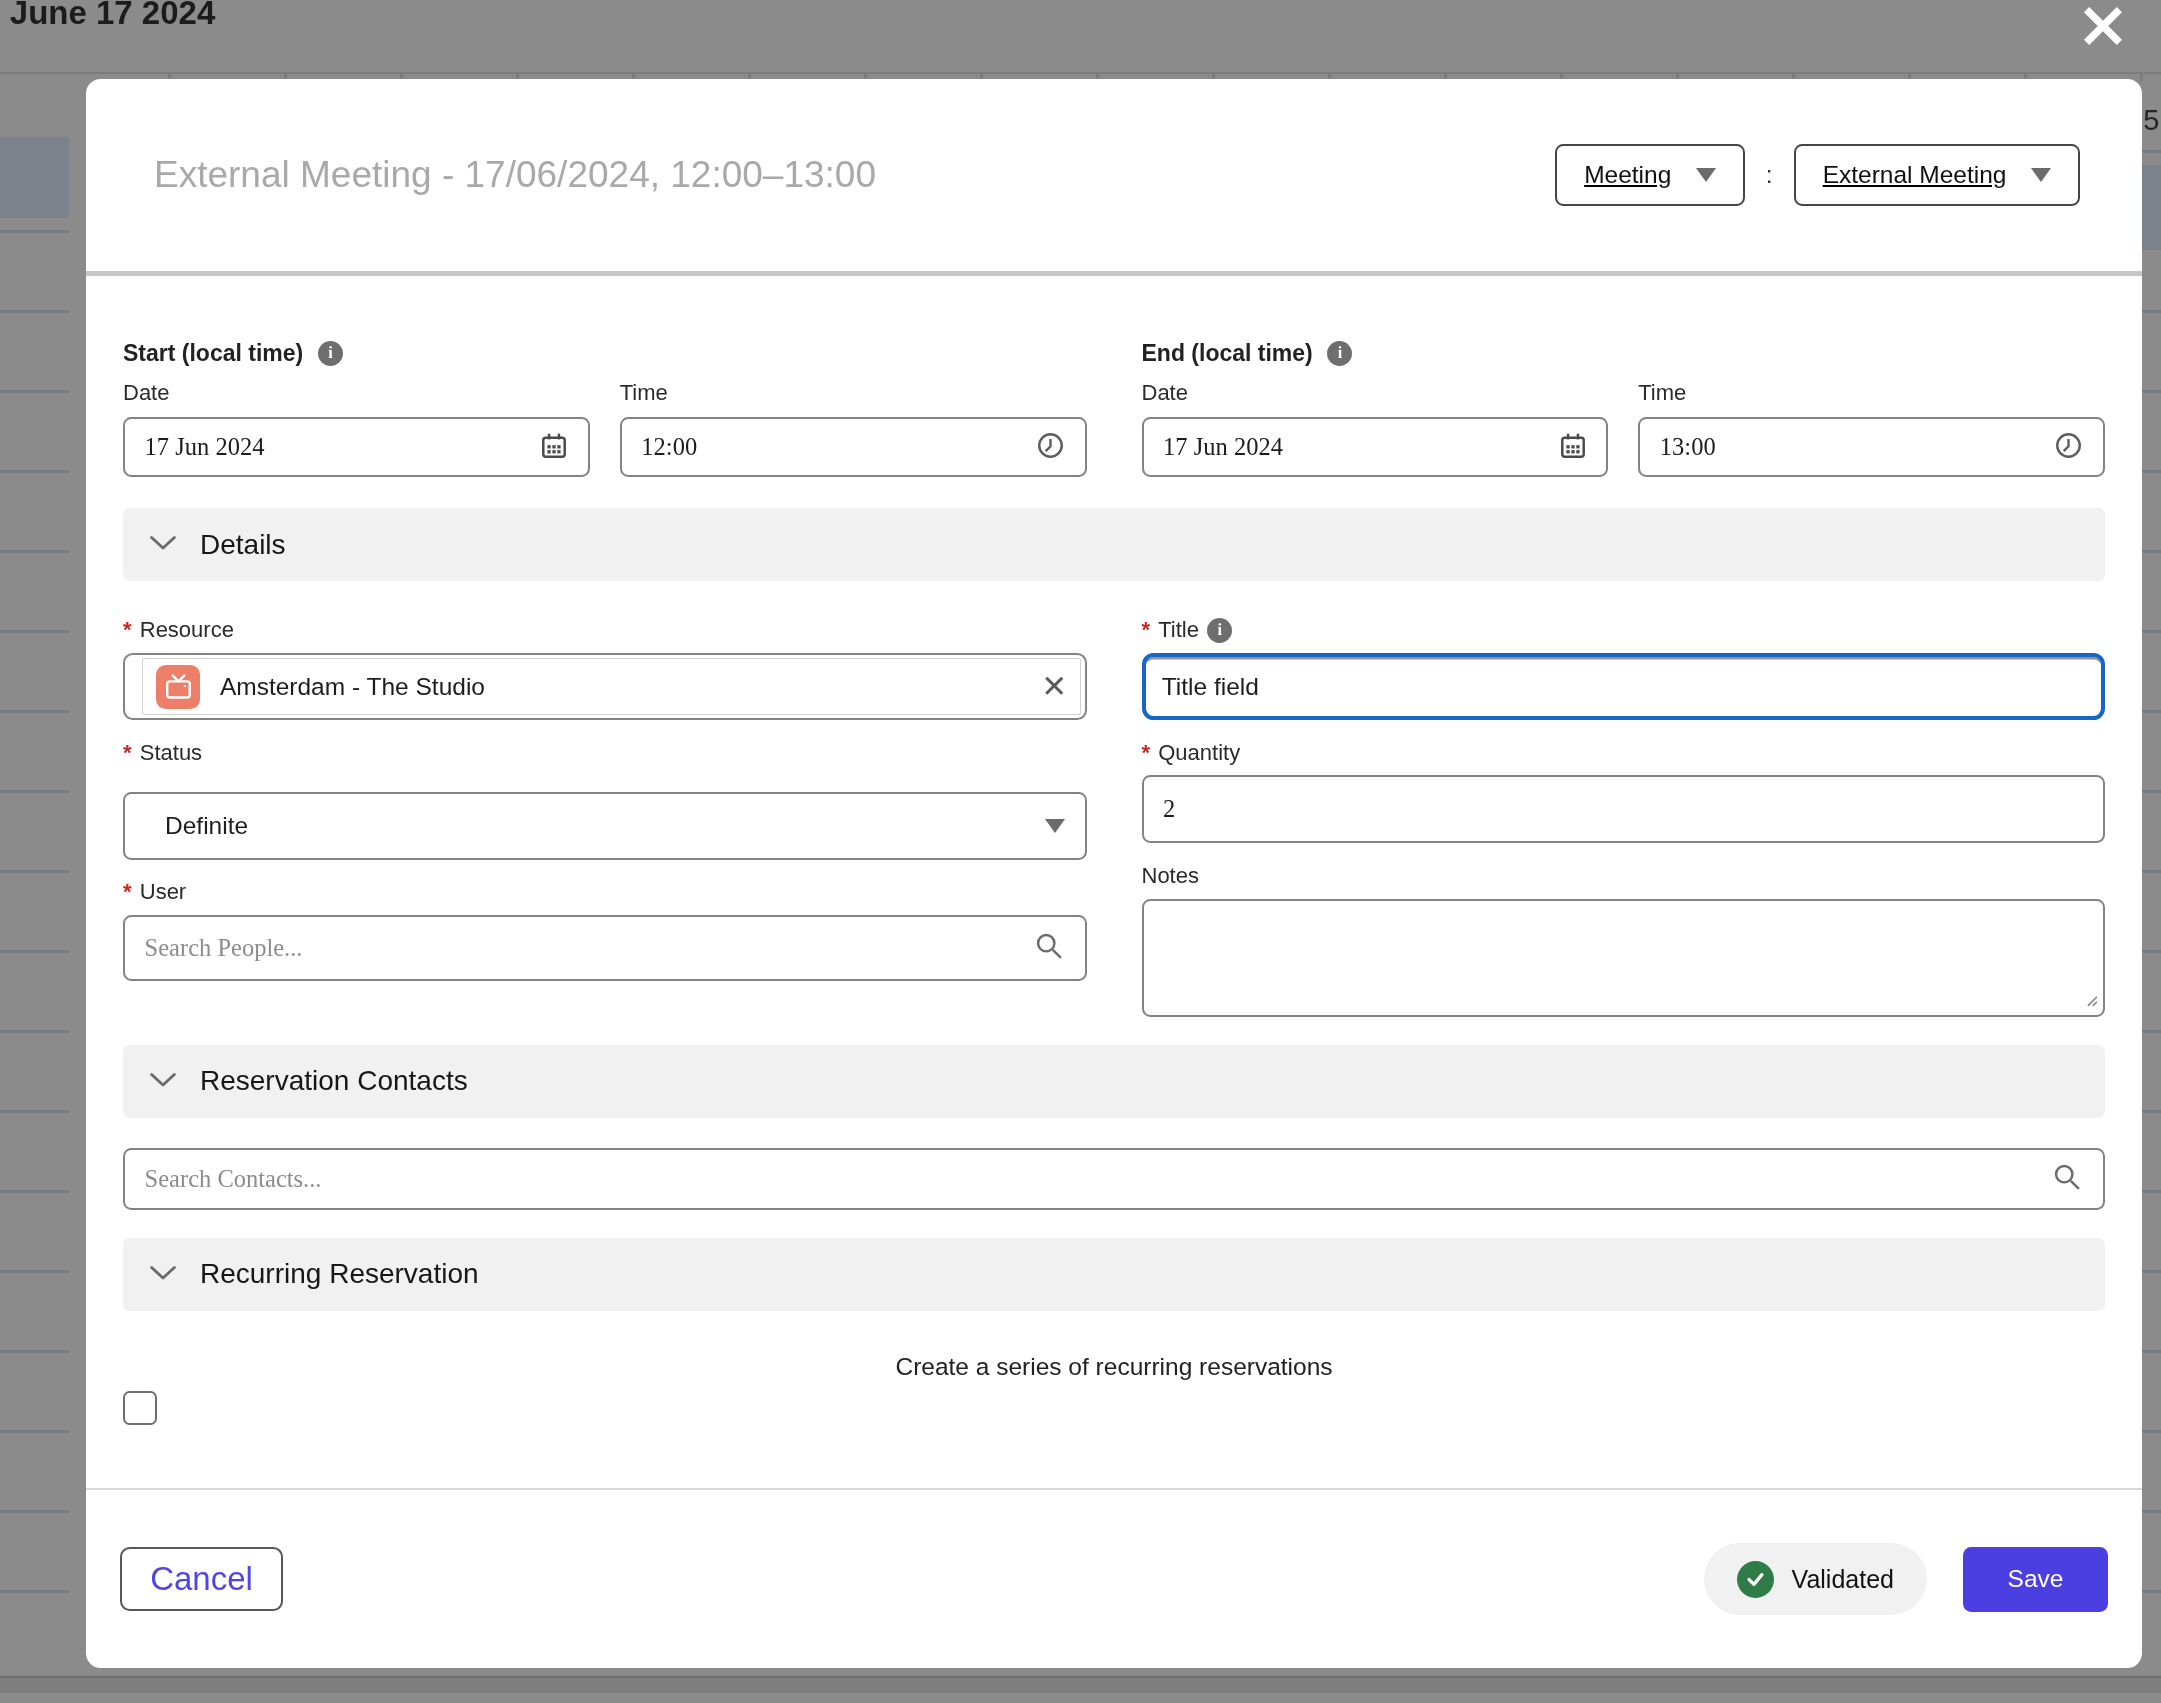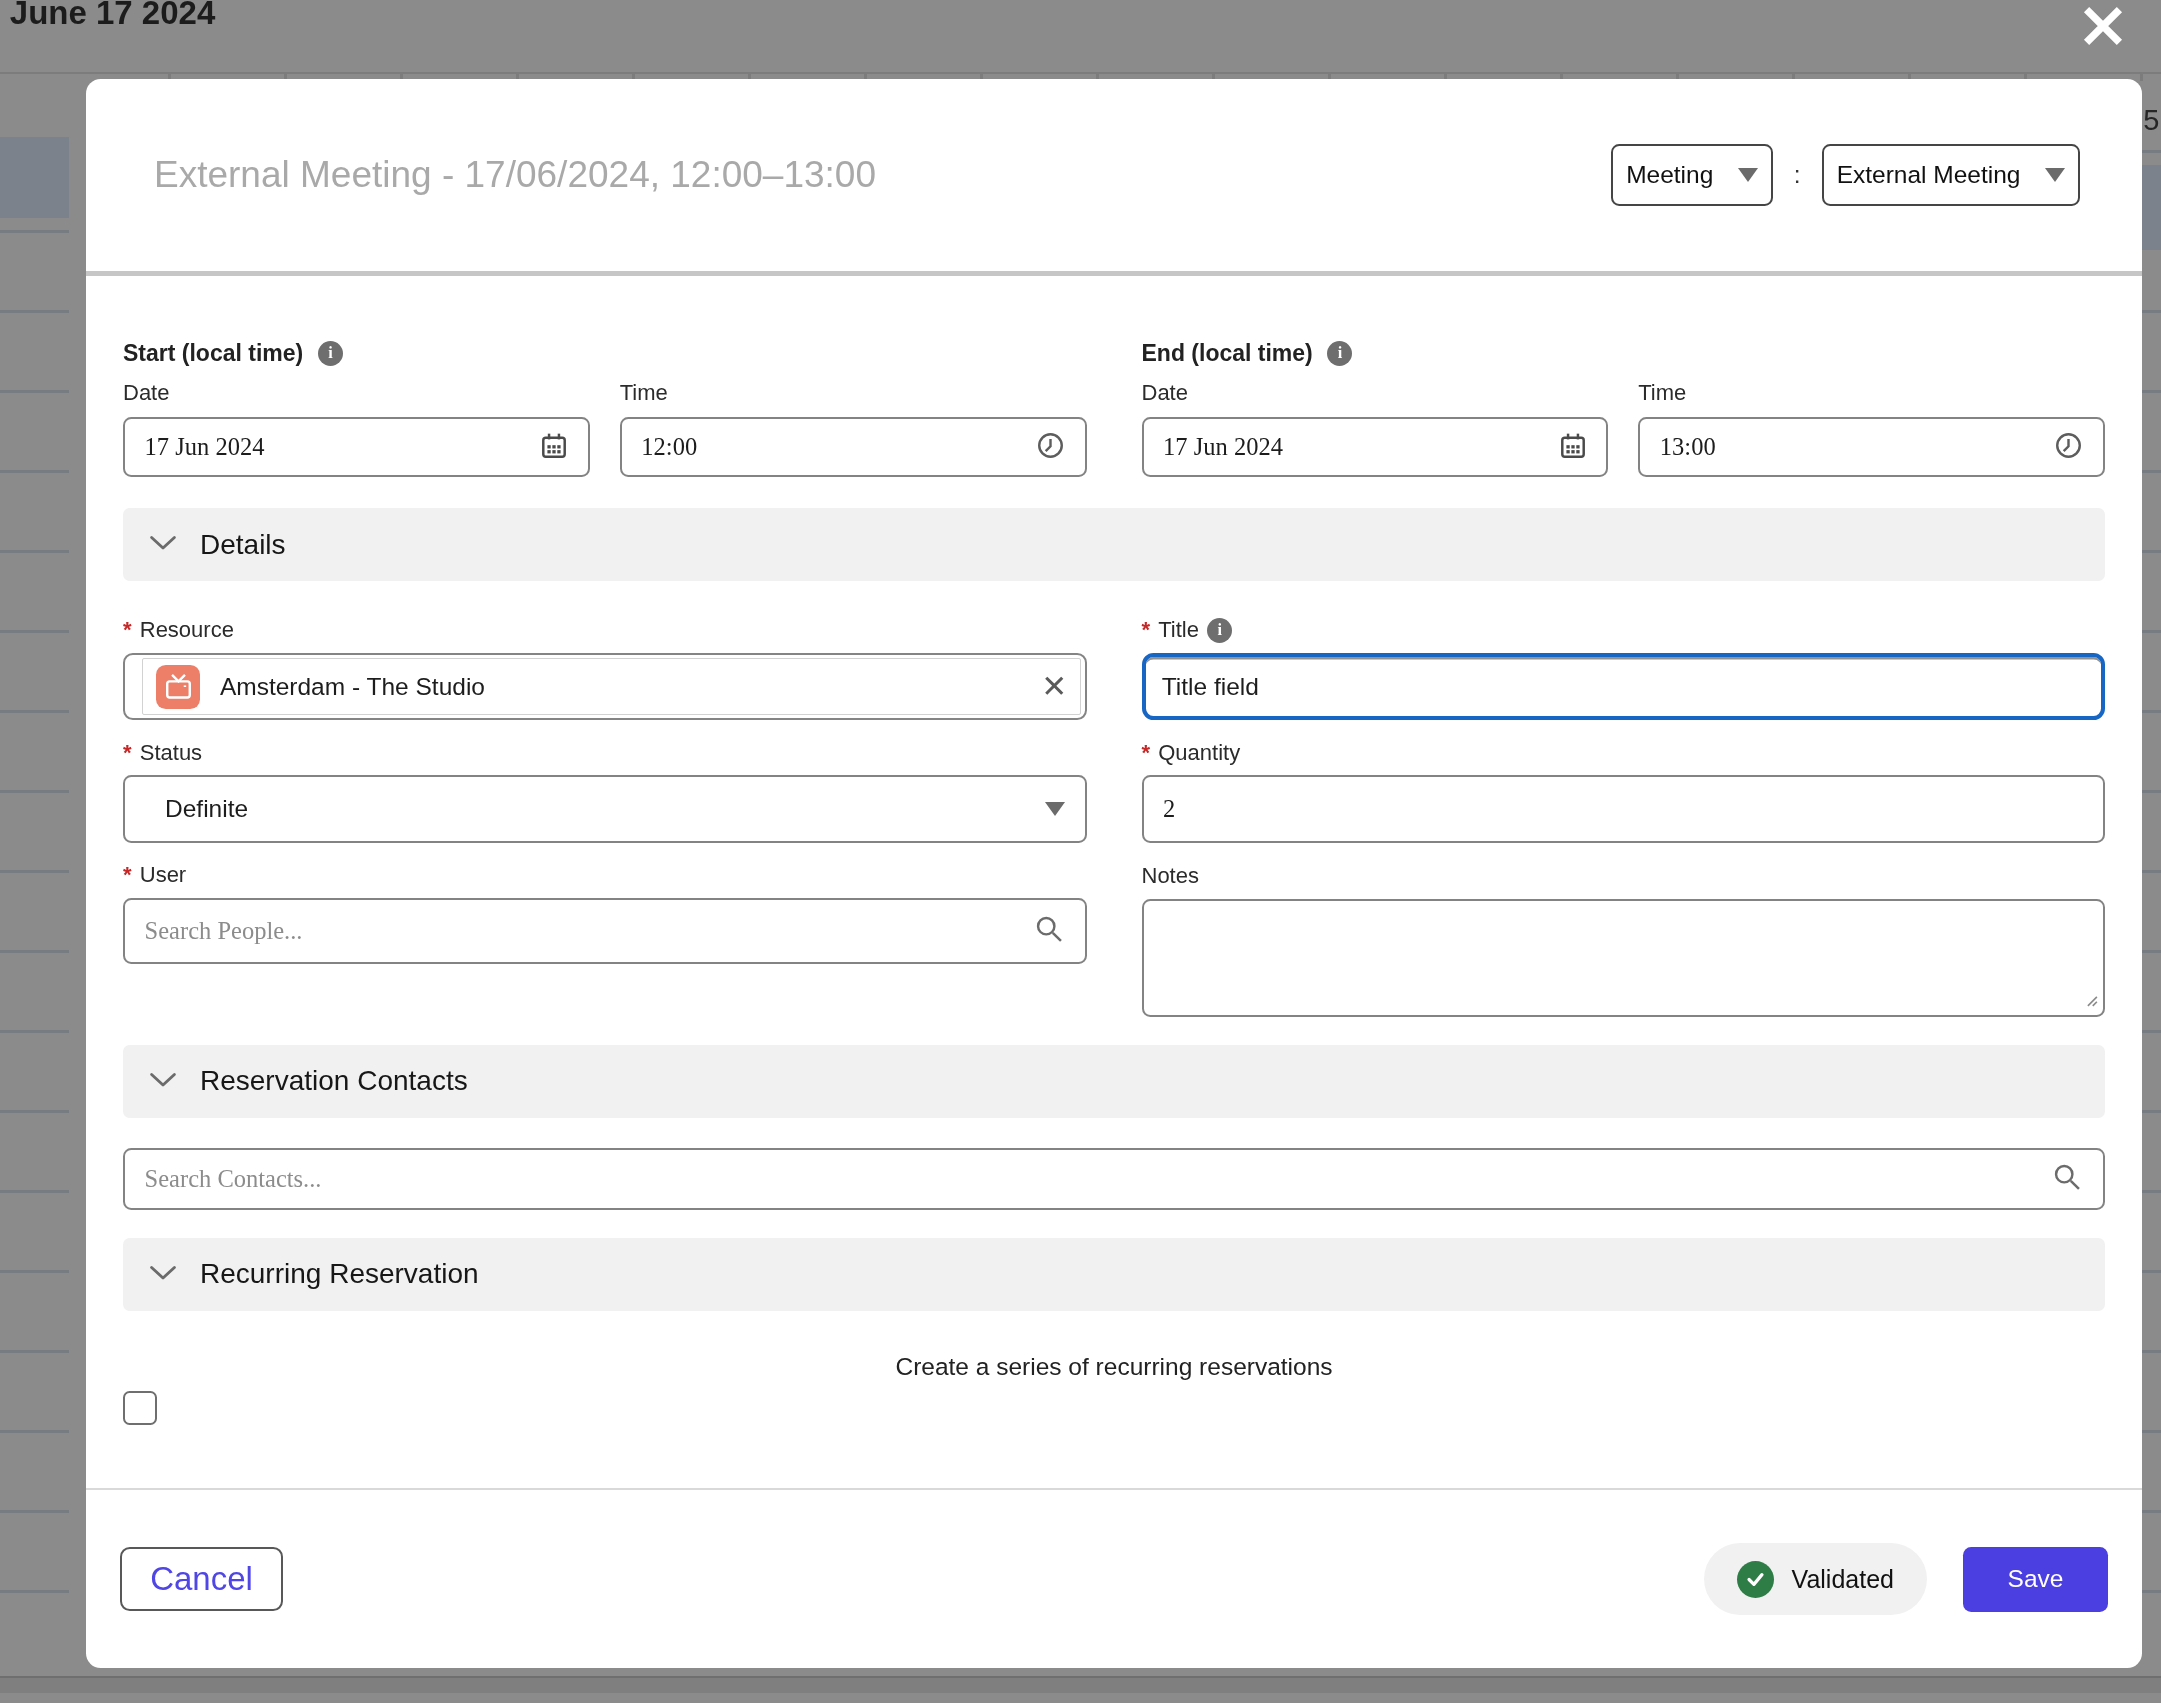--- a/index.html
+++ b/index.html
@@ -24,22 +24,22 @@
   .close-btn { position:absolute; top:1.6px; left:2077px; width:52px; height:52px; display:flex;
       align-items:center; justify-content:center; cursor:pointer; background:transparent; border:none; }
 
   
   .modal { position:absolute; left:86px; top:79px; width:2056px; height:1589px; background:#ffffff;
       border-radius:14.7px; display:flex; flex-direction:column; overflow:hidden; }
 
   .m-header { height:192px; flex:0 0 auto; display:flex; align-items:center; padding:0 62px 0 68px; }
   .m-title { flex:1; font-size:37px; color:#a9a9a9; white-space:nowrap; overflow:hidden; }
   .type-group { display:flex; align-items:center; gap:21px; }
-  .select-box { display:flex; align-items:center; gap:24.5px; height:62px; padding:0 13px;
-      border:2.4px solid #454545; border-radius:8.2px; background:#fff; cursor:pointer; }
+  .select-box { display:flex; align-items:center; gap:24.5px; height:62px; padding:0 27px;
+      border:2.4px solid #454545; border-radius:8.2px; background:#fff; cursor:pointer;text-decoration:underline; }
   .select-box .sel-label { font-size:24.5px; color:#111; white-space:nowrap; }
   .caret { width:0; height:0; border-left:10.6px solid transparent; border-right:10.6px solid transparent;
       border-top:14px solid #6b6b6b; }
   .colon { font-size:24.5px; color:#333; }
 
   .m-divider { height:4.9px; background:#c6c6c6; flex:0 0 auto; }
   .m-body { flex:1 1 auto; padding:0 37px; overflow:hidden; }
 
   
   .grp-label { display:flex; align-items:center; gap:14.7px; }
@@ -71,21 +71,21 @@
   .mt22 { margin-top:19.6px; }
 
   .resource-box { margin-top:9.8px; height:67px; border:2.4px solid #848484; border-radius:9.8px; padding:3.3px; cursor:pointer; }
   .resource-inner { height:100%; border:1.6px solid #d2d2d2; border-radius:2px; display:flex;
       align-items:center; gap:19.6px; padding:0 13px;margin-left:14px; }
   .tv-icon { width:44px; height:44px; border-radius:9.8px; background:#ed7e68; display:flex;
       align-items:center; justify-content:center; flex:0 0 auto; }
   .res-value { flex:1; font-size:24.5px; color:#1d1d1d; }
   .clear-x { font-size:31px; color:#5a5a5a; line-height:1; cursor:pointer; font-weight:300; }
 
-  .status-box { margin-top:9px; height:68px; cursor:pointer;padding-left:40px; }
+  .status-box { margin-top:26px; height:68px; cursor:pointer;padding-left:40px; }
   .status-box .val { flex:1; font-size:24.5px; color:#1d1d1d; }
 
   .title-box { margin-top:9.8px; height:67px; border:4.1px solid #1866c4; border-radius:11.4px;
       display:flex; align-items:center; padding:0 16.3px; box-shadow:inset 0 3.3px 0 -0.8px #929292; }
   .title-box input { border:none; outline:none; flex:1; font-size:24.5px; color:#1d1d1d; font-family:inherit; }
 
   .qty-box { margin-top:9.8px; height:68px; }
   .user-box { margin-top:9.8px; height:66px; }
 
   .notes-wrap { position:relative; margin-top:9.8px; height:118px; border:2.4px solid #838383; border-radius:8.2px; }

